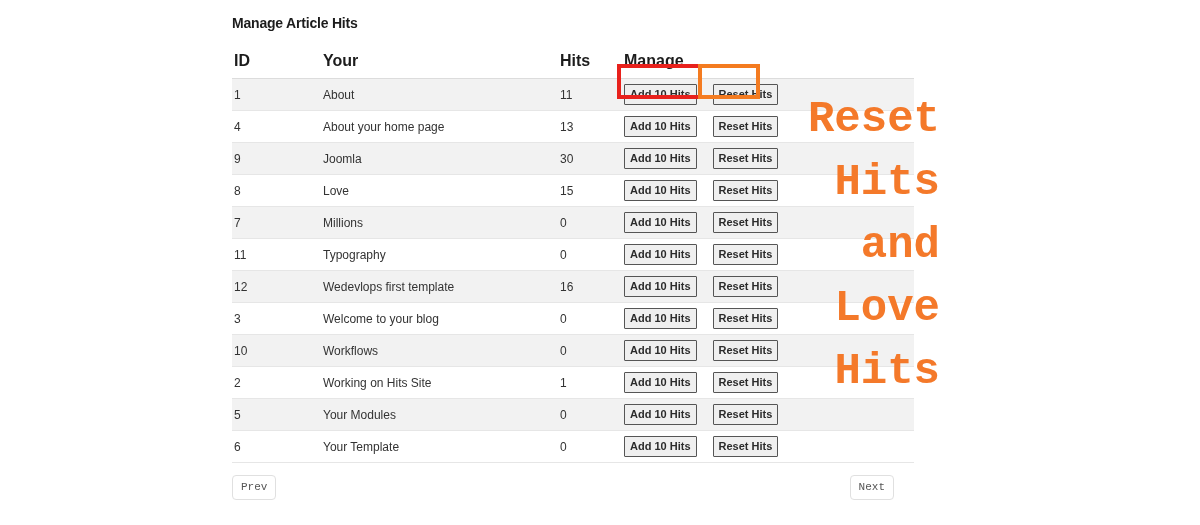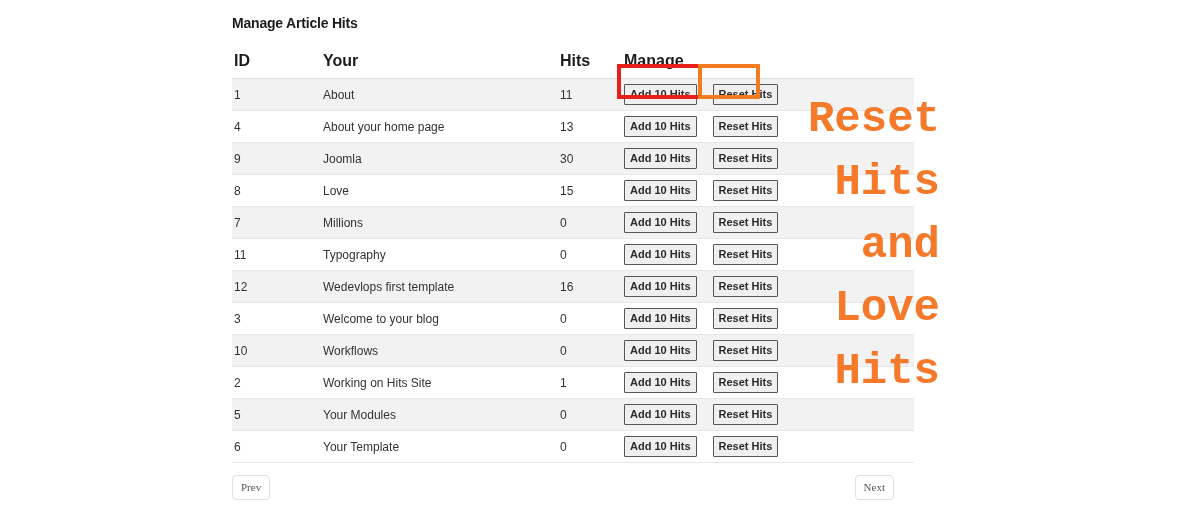--- a/index.html
+++ b/index.html
@@ -85,21 +85,21 @@
 
   .pager {
     position: relative;
     width: 682px;
     height: 40px;
     margin-top: 12px;
   }
   .pg-btn {
     position: absolute;
     top: 0;
-    font-family: Liberation Serif, serif;
+    font-family: Liberation Mono, monospace;
     font-size: 11px;
     color: #555555;
     background: #ffffff;
     border: 1px solid #e0e0e0;
     border-radius: 4px;
     padding: 5px 8px;
     line-height: 13px;
     cursor: pointer;
   }
   .pg-prev { left: 0px; }

